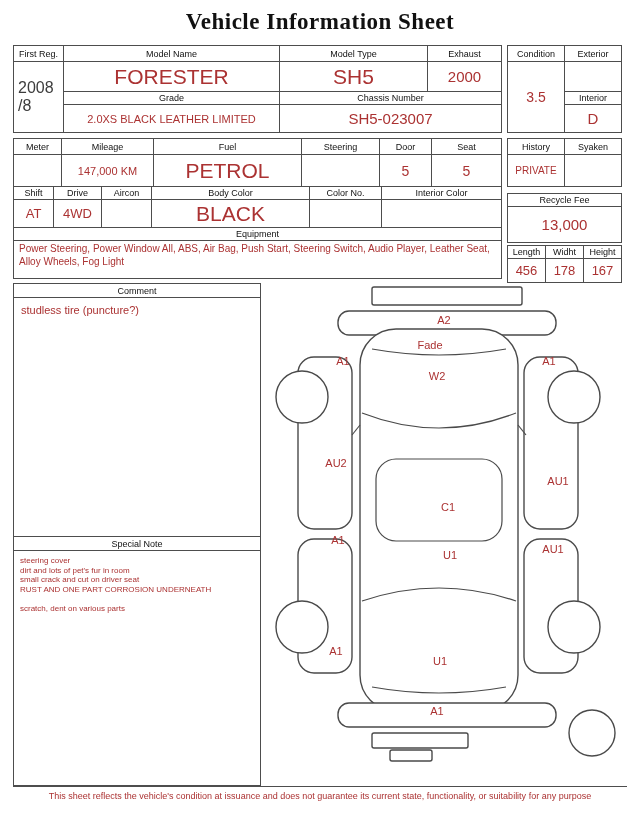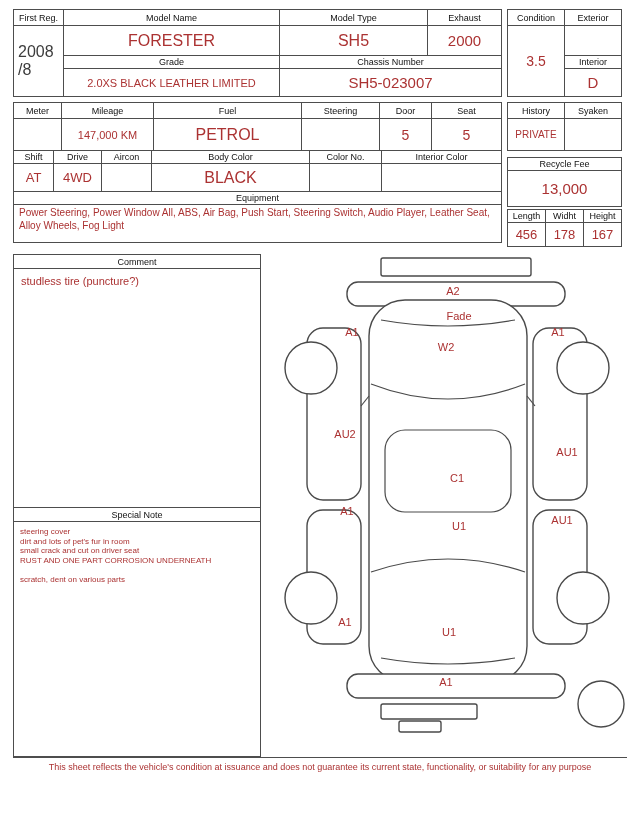--- a/index.html
+++ b/index.html
@@ -25,32 +25,32 @@
   .gap6 { margin-top: 6px; }
   .gap10 { margin-top: 2px; }
 
   .v30 td { height: 30px; }
   .v32 td { height: 32px; }
   .v28 td { height: 28px; }
   .v24 td { height: 24px; }
   .v36 td { height: 36px; }
 
   .firstreg { font-size: 16px; color: #3c3c3c; text-align: left; padding-left: 4px; line-height: 1.1; margin-left: 36px; }
-  .f16 { font-size: 16px; }
+  .f16 { font-size: 21px; }
   .f15 { font-size: 15px; }
   .f14 { font-size: 14px; }
   .f13 { font-size: 13px; }
   .f11 { font-size: 11px; }
   .f10 { font-size: 10px; }
   .f20 { font-size: 14px; }
 
   .equip-text td { font-size: 10px; text-align: left; white-space: normal; height: 38px;
                    padding: 2px 5px; vertical-align: top; line-height: 1.25; }
 
-  .bottom { display: flex; gap: 22px; margin-top: 7px; }
+  .bottom { display: flex; gap: 13px; }
   .left-boxes { width: 248px; flex: none; }
   .box { border: 1px solid #4d4d4d; background: #fff; }
   .box-title { font-size: 9px; text-align: center; border-bottom: 1px solid #4d4d4d;
                height: 14px; line-height: 14px; color:#111; }
   .comment-box { height: 254px; }
   .comment-body { padding: 6px 7px; font-size: 11px; white-space: normal; }
   .note-box { height: 250px; margin-top: -1px; }
   .note-body { padding: 5px 6px; }
   .note-line { font-size: 8px; line-height: 1.2; white-space: nowrap; }
 
@@ -60,20 +60,21 @@
           color: #ab3232; white-space: nowrap; }
 
   .footer { border-top: 1px solid #4d4d4d; padding-top: 4px;
             font-size: 9px; text-align: center; color: #ab3232; white-space: nowrap; }
 </style>
 </head>
 <body>
 
 <div class="page">
 
+  <div class="title">Vehicle Information Sheet</div>
 
   <div class="top">
     <div class="col-left">
 
       <table style="width:488px">
         <colgroup>
             <col style="width:50px">
             <col style="width:216px">
             <col style="width:148px">
             <col style="width:74px">
@@ -306,21 +307,21 @@
           <circle cx="300" cy="114" r="26"></circle>
           <circle cx="300" cy="344" r="26"></circle>
           <rect x="64" y="420" width="218" height="24" rx="11"></rect>
           <rect x="98" y="450" width="96" height="15" rx="2"></rect>
           <rect x="116" y="467" width="42" height="11" rx="2"></rect>
           <circle cx="318" cy="450" r="23"></circle>
         </g>
       </svg>
       <div>
           <span class="mark" style="left: 170px; top: 37px;">A2</span>
-          <span class="mark" style="left: 176px; top: 62px;">Fade</span>
+          <span class="mark" style="left: 156px; top: 62px;">Fade</span>
           <span class="mark" style="left: 69px; top: 78px;">A1</span>
           <span class="mark" style="left: 163px; top: 93px;">W2</span>
           <span class="mark" style="left: 275px; top: 78px;">A1</span>
           <span class="mark" style="left: 62px; top: 180px;">AU2</span>
           <span class="mark" style="left: 284px; top: 198px;">AU1</span>
           <span class="mark" style="left: 174px; top: 224px;">C1</span>
           <span class="mark" style="left: 64px; top: 257px;">A1</span>
           <span class="mark" style="left: 176px; top: 272px;">U1</span>
           <span class="mark" style="left: 279px; top: 266px;">AU1</span>
           <span class="mark" style="left: 62px; top: 368px;">A1</span>

